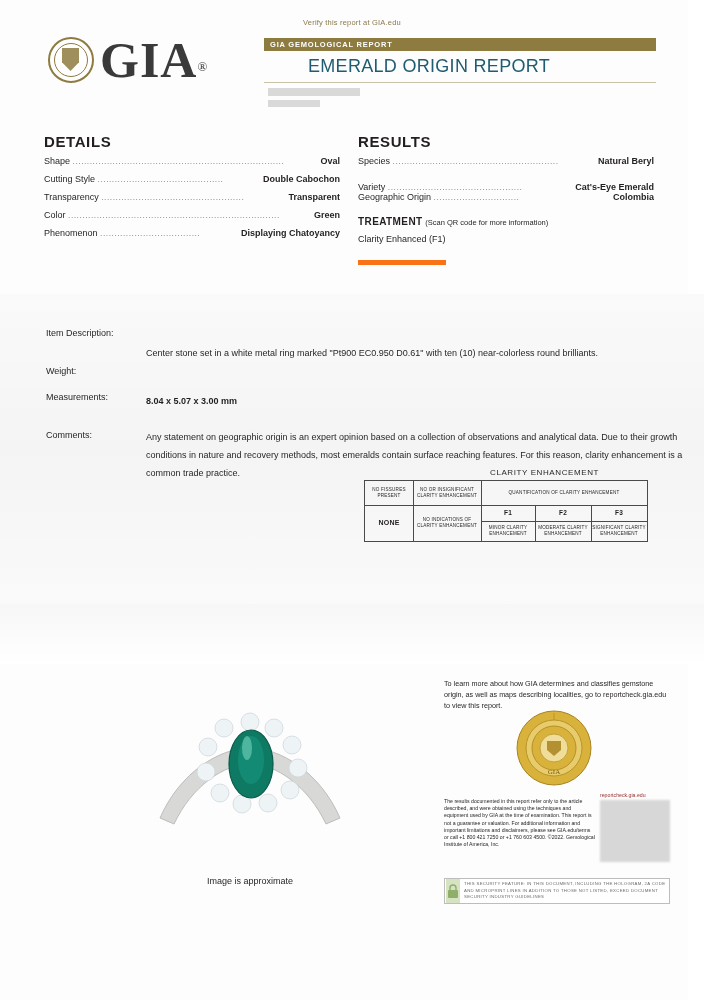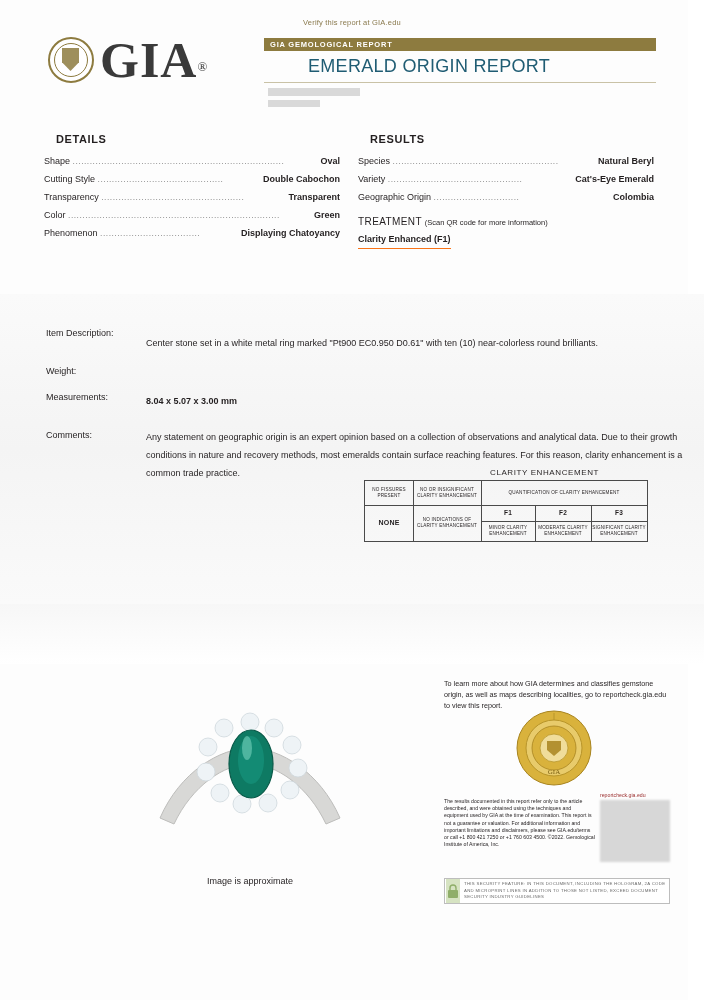--- a/index.html
+++ b/index.html
@@ -120,25 +120,24 @@
     position: absolute;
     background: #d9d9d9;
     filter: blur(0.6px);
   }
   .redact-1 { left: 268px; top: 88px; width: 92px; height: 8px; }
   .redact-2 { left: 268px; top: 100px; width: 52px; height: 7px; }
 
   
   .col-title {
     position: absolute;
-    font-size: 11px;
+    font-size: 15px;
     letter-spacing: 0.6px;
     color: #231f20;
     font-weight: bold;
-    margin-left: 12px;
   }
   #details-title { left: 44px; top: 133px; }
   #results-title { left: 358px; top: 133px; }
 
   .row {
     position: absolute;
     font-size: 9px;
     color: #231f20;
     white-space: nowrap;
     width: 300px;
@@ -157,31 +156,31 @@
   .right-col .row { left: 358px; width: 296px; }
 
   
   .treat-head {
     position: absolute;
     left: 358px;
     top: 216px;
     font-size: 10px;
     color: #231f20;
   }
-  .treat-head b { font-weight: normal; letter-spacing: .4px; }
+  .treat-head b { font-weight: bold; letter-spacing: .4px; }
   .treat-head span.small { font-size: 7.5px; }
   .treat-value {
     position: absolute;
     left: 358px;
     top: 234px;
     font-size: 9px;
-    font-weight: bold;
-    color: #231f20;
-    border-bottom: 1px solid #f97316;
-    padding-bottom: 4px;
+    font-weight: normal;
+    color: #231f20;
+    border-bottom: 5px solid #f97316;
+    padding-bottom: 16px;
   }
 
   
   .shade {
     position: absolute;
     left: 0;
     width: 704px;
     background: linear-gradient(to bottom, #fafafa 0%, #f4f4f4 50%, #fafafa 100%);
   }
   #shade-1 { top: 294px; height: 310px; }
@@ -388,42 +387,42 @@
     </div>
   </div>
 
   <div class="col-title" id="results-title">RESULTS</div>
   <div class="right-col">
     <div class="row" style="top:156px">
       <span class="label">Species</span>
       <span class="dots">..........................................................</span>
       <span class="value">Natural Beryl</span>
     </div>
-    <div class="row" style="top:174px">
+    <div class="row" style="top:182px">
       <span class="label">Variety</span>
       <span class="dots">...............................................</span>
       <span class="value">Cat's-Eye Emerald</span>
     </div>
     <div class="row" style="top:192px">
       <span class="label">Geographic Origin</span>
       <span class="dots">..............................</span>
       <span class="value">Colombia</span>
     </div>
   </div>
 
   <div class="treat-head">
     <b>TREATMENT</b>
     <span class="small">(Scan QR code for more information)</span>
   </div>
   <div class="treat-value">Clarity Enhanced (F1)</div>
 
   <div class="shade" id="shade-1"></div>
 
   <div class="desc-label" style="top:328px">Item Description:</div>
-  <div class="desc-text" style="top:334px">Center stone set in a white metal ring marked "Pt900 EC0.950 D0.61" with ten (10) near-colorless round brilliants.</div>
+  <div class="desc-text" style="top:344px">Center stone set in a white metal ring marked "Pt900 EC0.950 D0.61" with ten (10) near-colorless round brilliants.</div>
 
   <div class="desc-label" style="top:366px">Weight:</div>
 
   <div class="desc-label" style="top:392px">Measurements:</div>
   <div class="desc-text bold" style="top:392px">8.04 x 5.07 x 3.00 mm</div>
 
   <div class="desc-label" style="top:430px">Comments:</div>
   <div class="desc-text" style="top:428px">Any statement on geographic origin is an expert opinion based on a collection of observations and analytical data. Due to their growth conditions in nature and recovery methods, most emeralds contain surface reaching features. For this reason, clarity enhancement is a common trade practice.</div>
 
   <div class="ce-title">CLARITY ENHANCEMENT</div>

